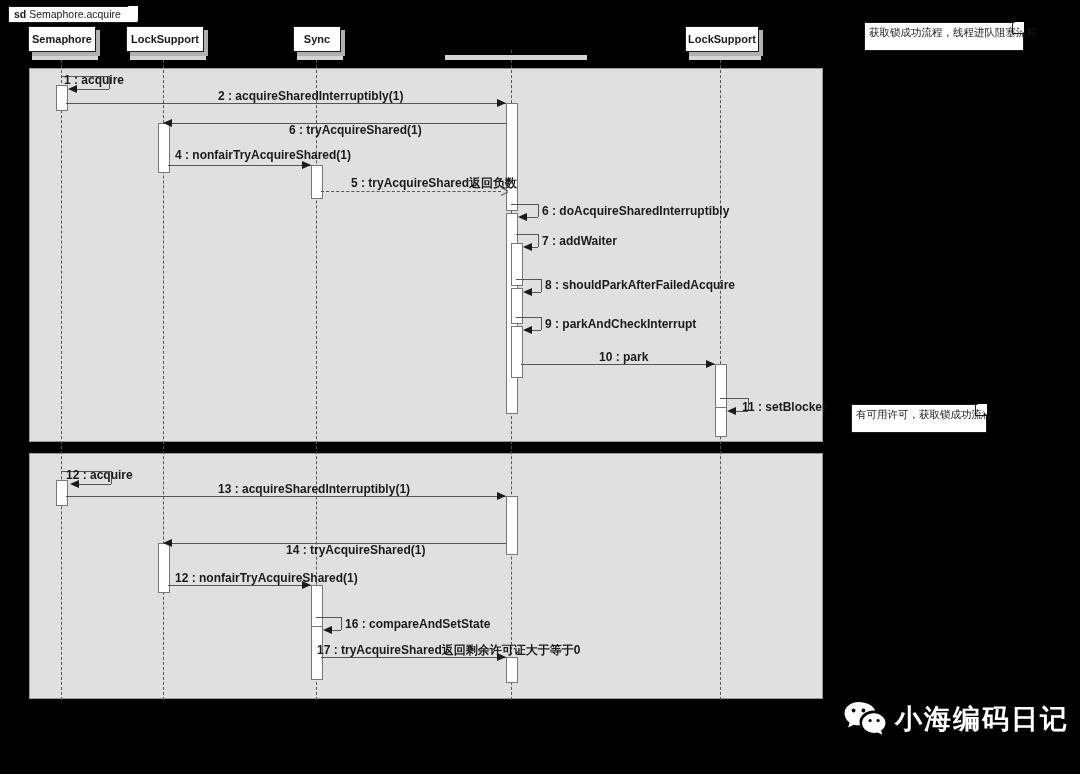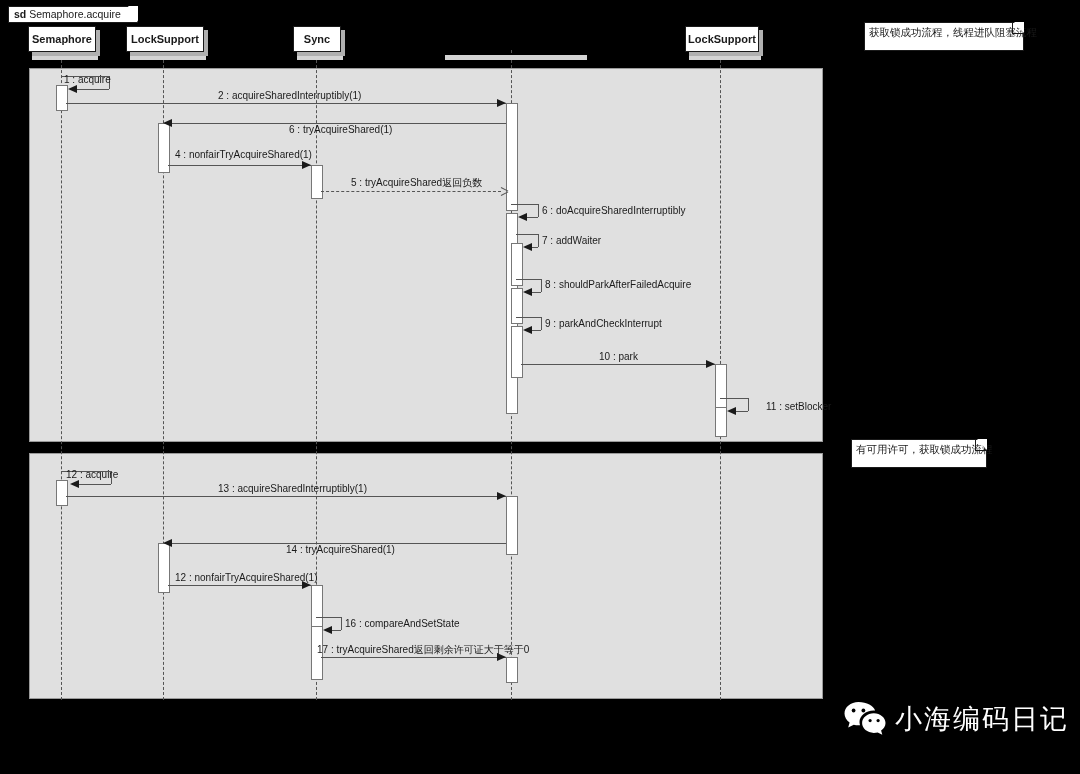--- a/index.html
+++ b/index.html
@@ -139,25 +139,26 @@
     content: "";
     position: absolute;
     left: -8px; top: 4px;
     width: 8px; height: 0;
     border-top: 1px solid #555;
     transform: rotate(-27deg);
     transform-origin: left center;
   }
   .msg-label {
     position: absolute;
-    font-size: 10px;
+    font-size: 12px;
     line-height: 12px;
     white-space: nowrap;
     color: #1a1a1a;
     z-index: 10;
+    font-weight: bold;
   }
 
   
   .note {
     position: absolute;
     background: #ffffff;
     border: 1px solid #1a1a1a;
     font-size: 10.5px;
     line-height: 13px;
     padding: 3px 14px 3px 4px;
@@ -185,21 +186,21 @@
   .watermark {
     position: absolute;
     display: flex;
     align-items: center;
     gap: 8px;
     z-index: 40;
   }
   .wm-text {
     color: #ffffff;
     font-size: 27px;
-    font-weight: normal;
+    font-weight: bold;
     letter-spacing: 2px;
     font-family: "DejaVu Sans", sans-serif;
   }
 </style>
 </head>
 <body>
 
 <div id="diagram">
 
   <div class="sd-tag">
@@ -294,21 +295,21 @@
 
   <div class="msg-line" style="left:521px; top:364px; width:194px;"></div>
   <div class="arrow right" style="left:706px; top:360px;"></div>
   <div class="msg-label" style="left:599px; top:351px;">10 : park</div>
   <div class="act" style="left:715px; top:364px; height:46px;"></div>
 
   <div class="msg-line" style="left:720px; top:398px; width:28px;"></div>
   <div class="msg-vert" style="left:748px; top:398px; height:13px;"></div>
   <div class="msg-line" style="left:732px; top:411px; width:16px;"></div>
   <div class="arrow left" style="left:727px; top:407px;"></div>
-  <div class="msg-label" style="left:742px; top:401px;margin-left:24px;">11 : setBlocker</div>
+  <div class="msg-label" style="left:742px; top:401px;">11 : setBlocker</div>
   <div class="act" style="left:715px; top:407px; height:28px;"></div>
 
   <div class="msg-line" style="left:61px; top:471px; width:50px;"></div>
   <div class="msg-vert" style="left:111px; top:471px; height:13px;"></div>
   <div class="msg-line" style="left:75px; top:484px; width:36px;"></div>
   <div class="arrow left" style="left:70px; top:480px;"></div>
   <div class="msg-label" style="left:66px; top:469px;">12 : acquire</div>
   <div class="act" style="left:56px; top:480px; height:24px;"></div>
 
   <div class="msg-line" style="left:66px; top:496px; width:440px;"></div>
@@ -336,21 +337,21 @@
   <div class="msg-line" style="left:321px; top:657px; width:185px;"></div>
   <div class="arrow right" style="left:497px; top:653px;"></div>
   <div class="msg-label" style="left:317px; top:644px;">17 : tryAcquireShared返回剩余许可证大于等于0</div>
   <div class="act" style="left:506px; top:657px; height:24px;"></div>
 
   <div class="note" style="left:864px; top:22px; width:140px; height:21px;">
     <span>获取锁成功流程，线程进队阻塞流程</span>
     <span class="note-fold"></span>
   </div>
 
-  <div class="note" style="left:851px; top:439px; width:116px; height:21px;">
+  <div class="note" style="left:851px; top:404px; width:116px; height:21px;">
     <span>有可用许可，获取锁成功流程</span>
     <span class="note-fold"></span>
   </div>
 
   <div class="watermark" style="left:843px; top:700px;">
     <span style="display:inline-block; width:44px; height:38px; position:relative;">
       <svg width="44" height="38" viewBox="0 0 44 38" xmlns="http://www.w3.org/2000/svg" aria-hidden="true">
         <path d="M15.5 2C7.6 2 1.5 7.2 1.5 13.6c0 3.6 2 6.8 5.1 8.9L5.2 27.6l5.6-2.9c1.5.4 3.1.6 4.7.6.5 0 1 0 1.5-.1-.3-1-.5-2-.5-3.1 0-6.5 6.3-11.7 14.1-11.7.5 0 1 0 1.5.1C30.6 5.9 23.8 2 15.5 2z" fill="#ffffff"></path>
         <circle cx="10.6" cy="10.5" r="1.9" fill="#000000"></circle>
         <circle cx="20.4" cy="10.5" r="1.9" fill="#000000"></circle>

